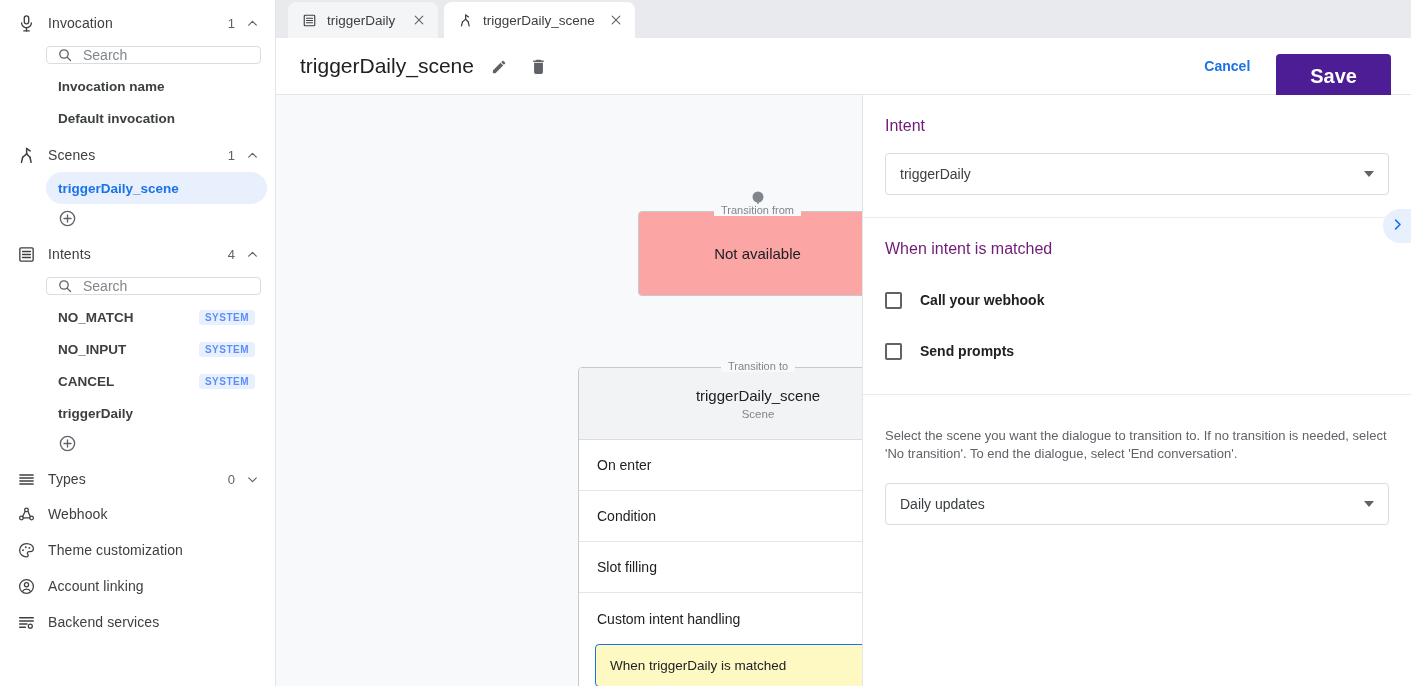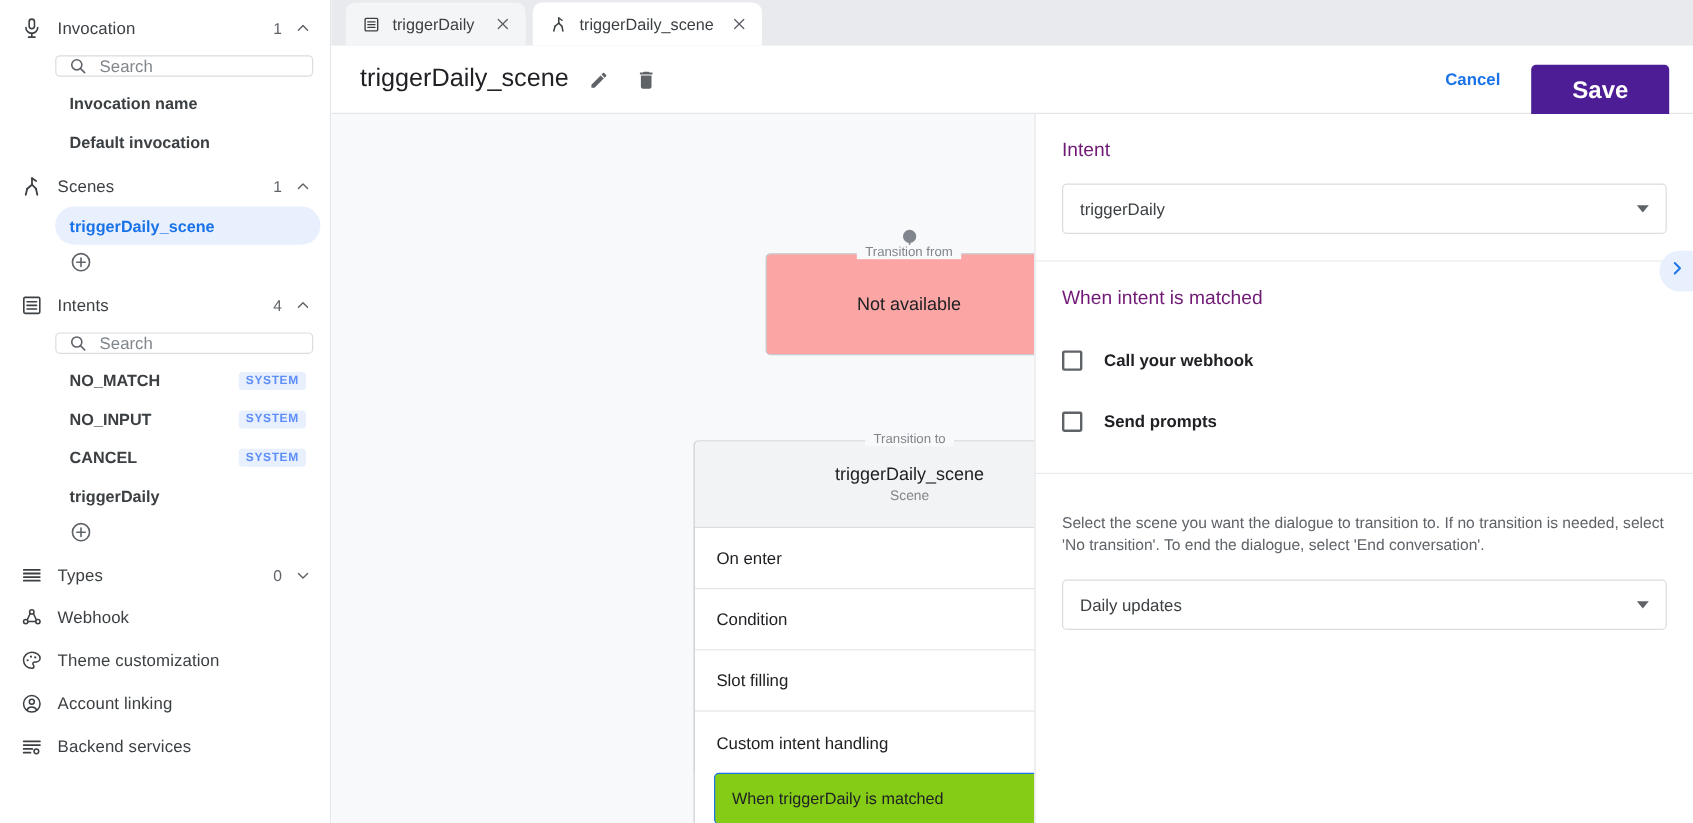--- a/index.html
+++ b/index.html
@@ -146,21 +146,21 @@
     padding: 0 18px; border-bottom: 1px solid #e3e5e8;
     font-size: 14px; color: #202124; cursor: pointer;
   }
   .scene-row .srl { flex: 1; }
   .scene-sub {
     padding: 0 16px 11px 16px; border-bottom: 1px solid #e3e5e8;
     background: #fff;
   }
   .handler-chip {
     height: 43px; display: flex; align-items: center;
-    background: #84cc16; border: 1px solid #1a73e8; border-radius: 4px;
+    background: #fef9c3; border: 1px solid #1a73e8; border-radius: 4px;
     font-size: 13.5px; color: #202124; padding: 0 14px; cursor: pointer;
   }
 
   .conn { position: absolute; pointer-events: none; }
 
   
   .panel {
     width: 549px; flex: 0 0 549px; background: #fff;
     border-left: 1px solid #e3e5e8; position: relative;
     overflow: hidden;

